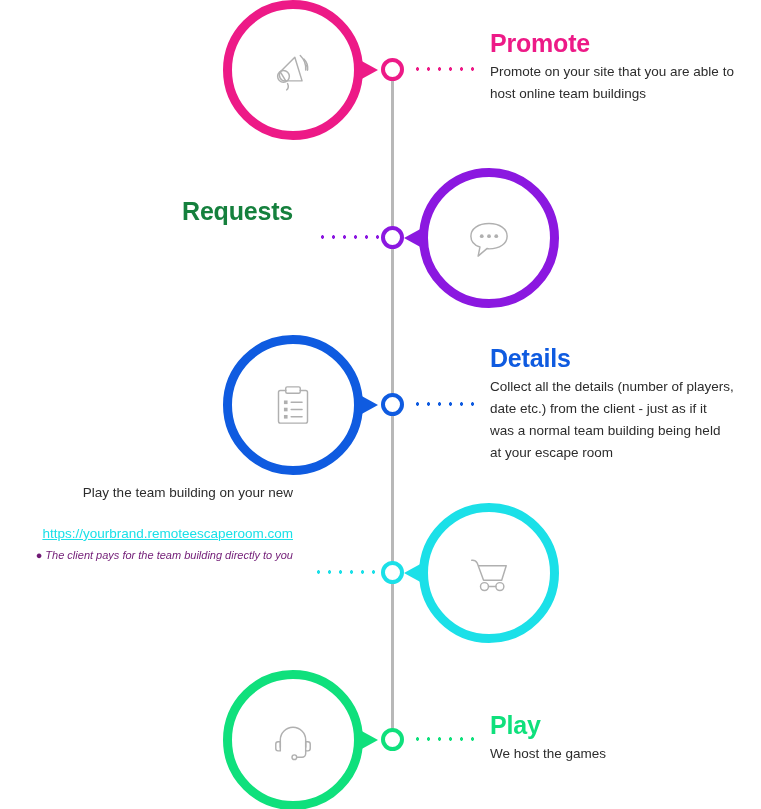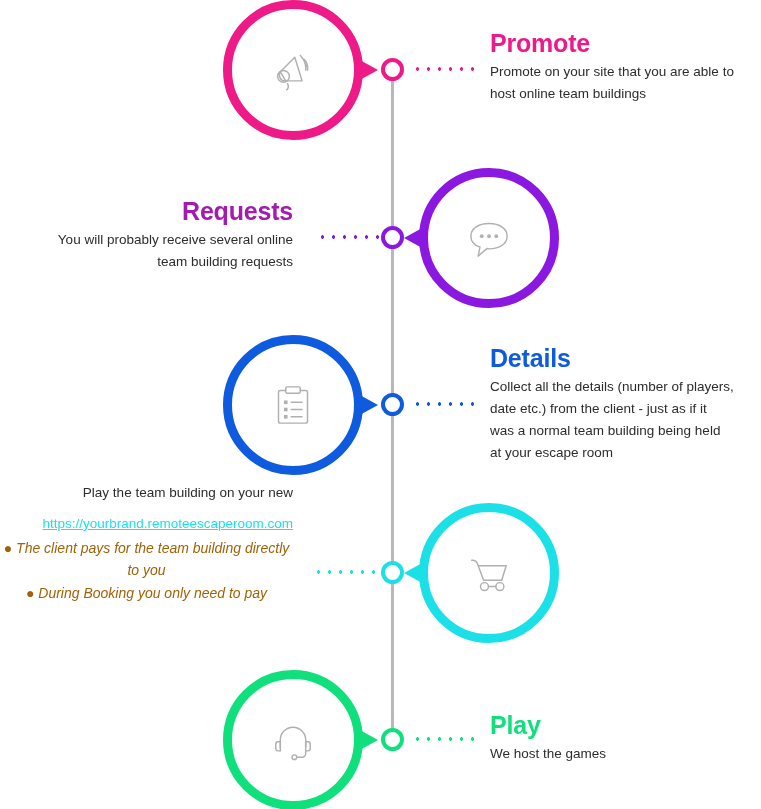--- a/index.html
+++ b/index.html
@@ -64,25 +64,25 @@
   .title{
     font-size:25px; font-weight:bold; letter-spacing:-0.2px;
     line-height:1.05; margin-bottom:5px;
   }
   .body{
     font-size:13.5px; color:#2c2c2c; line-height:1.62;
     font-weight:400;
   }
   .link{
     font-size:13.5px; line-height:1.62; 
-    display:inline-block; margin-top:9px;
+    display:inline-block; margin-top:19px;
   }
   .bullets{
-    list-style:none; font-style:italic; font-size:14px;
-    color:#a16207; line-height:1.62; margin-top:2px;text-align:center;
+    list-style:none; font-style:italic; font-size:11px;
+    color:#701a75; line-height:1.62; margin-top:2px;
   }
   .bullets li{ padding:0; }
   .bullets li .dot{ font-style:normal; }
 </style>
 </head>
 <body>
 
 <div id="stage">
 
   <div class="spine" style="background: rgb(184, 184, 184);"></div>
@@ -123,25 +123,21 @@
         <circle class="fill" cx="24" cy="30" r="2.1"></circle>
         <circle class="fill" cx="32" cy="30" r="2.1"></circle>
         <circle class="fill" cx="40" cy="30" r="2.1"></circle>
       </svg>
     </div>
 
     <div class="node" style="top: 58px; border-color: rgb(139, 24, 224);"></div>
     <div class="dots" style="left: 317px; top: 67px; width: 62px; color: rgb(139, 24, 224);"></div>
 
     <div class="txt l" style="top:30px;">
-      <div class="title" style="color: #a21caf;">Requests</div>
-      <div class="body">
-        <div>You will probably receive several online</div>
-        <div>team building requests</div>
-      </div>
+      <div class="title" style="color: #15803d;">Requests</div>
     </div>
   </div>
 
   <div class="step" style="top:335px;">
 
     <div class="bubble left" style="left: 223px; top: 0px; border-color: rgb(15, 91, 224);">
       <span class="tail" style="border-left-color: rgb(15, 91, 224);"></span>
       <svg class="glyph" viewBox="0 0 64 64">
         <path d="M24 16 H18 a2 2 0 0 0 -2 2 V50 a2 2 0 0 0 2 2 H46 a2 2 0 0 0 2 -2 V18 a2 2 0 0 0 -2 -2 H40"></path>
         <rect x="24" y="12" width="16" height="7" rx="1.6"></rect>
@@ -183,21 +179,20 @@
     <div class="node" style="top: 58px; border-color: rgb(27, 224, 232);"></div>
     <div class="dots" style="left: 313px; top: 67px; width: 66px; color: rgb(27, 224, 232);"></div>
 
     <div class="txt l" style="top:-21px;">
       <div class="body">
         <div>Play the team building on your new</div>
       </div>
       <a class="link" href="#" style="color: rgb(27, 224, 232); text-decoration-color: rgb(27, 224, 232);">https://yourbrand.remoteescaperoom.com</a>
       <ul class="bullets">
         <li><span class="dot">●</span> <span>The client pays for the team building directly to you</span></li>
-        <li><span class="dot">●</span> <span>During Booking you only need to pay</span></li>
       </ul>
     </div>
   </div>
 
   <div class="step" style="top:670px;">
 
     <div class="bubble left" style="left: 223px; top: 0px; border-color: rgb(15, 224, 124);">
       <span class="tail" style="border-left-color: rgb(15, 224, 124);"></span>
       <svg class="glyph" viewBox="0 0 64 64">
         <path d="M18 40 V32 a14 14 0 0 1 28 0 V40"></path>

